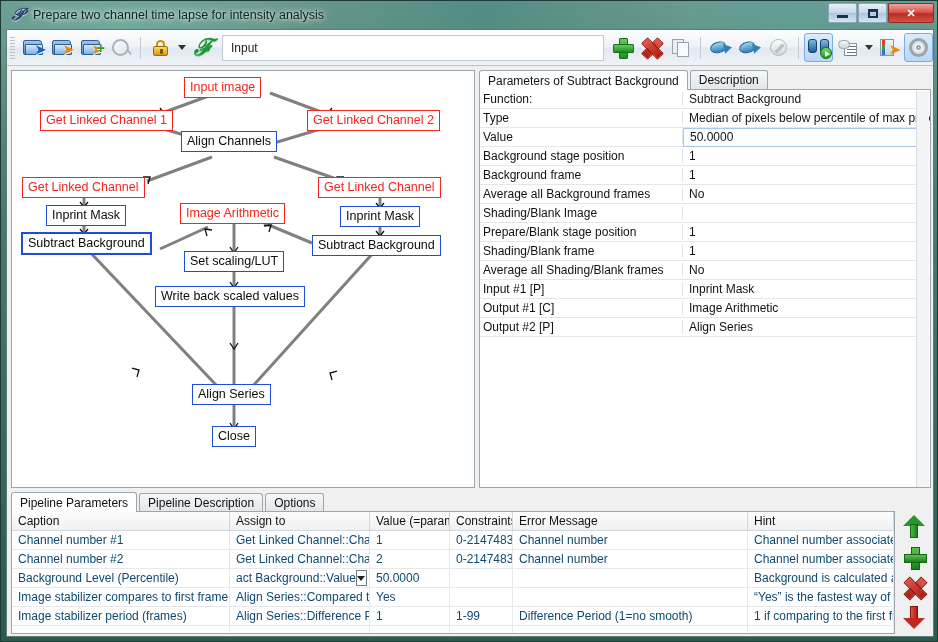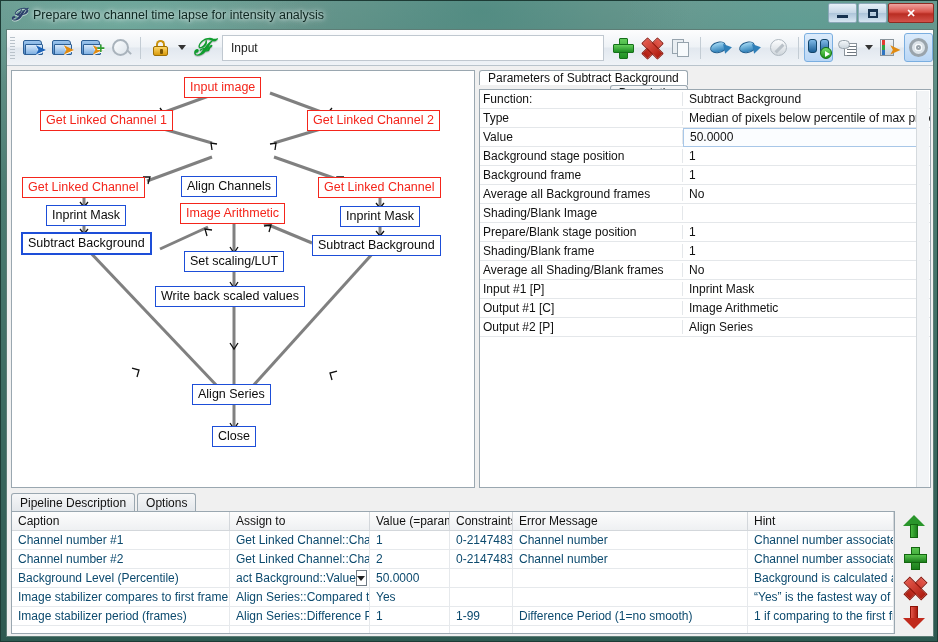--- a/index.html
+++ b/index.html
@@ -159,21 +159,21 @@
     font-size:12.5px;color:#0b0b0b;white-space:nowrap;
     padding:2px 5px 3px 5px;line-height:14px;
   }
   .node.red{ border-color:#f4251b; color:#f4251b; }
   .node.bold{ border-width:2px; }
   svg#edges{position:absolute;left:0;top:0;width:464px;height:418px;}
   
   #params{
     position:absolute;left:472px;top:40px;width:452px;height:418px;
   }
-  .tabrow{ position:absolute;left:0;top:0;height:20px;display:flex;align-items:flex-end;flex-direction:column; }
+  .tabrow{ position:absolute;left:0;top:0;height:20px;display:flex;align-items:flex-start; }
   .tab{
     height:19px;padding:0 8px;display:flex;align-items:center;font-size:12px;color:#111;
     border:1px solid #9aa7b0;border-bottom:none;border-radius:3px 3px 0 0;
     background:linear-gradient(180deg,#f6f7f8,#e2e6ea);margin-right:2px;
   }
   .tab.active{ background:#ffffff; height:20px; position:relative; z-index:3;}
   #ptable{
     position:absolute;left:0;top:19px;width:452px;height:399px;background:#fff;
     border:1px solid #9aa7b0; overflow:hidden;
   }
@@ -401,21 +401,21 @@
           <path d="M218 272 l4 6 l4 -6"></path>
           <path d="M120 297 l7 2 l-2 7"></path>
           <path d="M325 300 l-7 2 l2 7"></path>
           <path d="M218 352 l4 6 l4 -6"></path>
         </g>
       </svg>
       <div id="nodes-host">
           <div class="node red" style="left: 172px; top: 6px;">Input image</div>
           <div class="node red" style="left: 28px; top: 39px;">Get Linked Channel 1</div>
           <div class="node red" style="left: 295px; top: 39px;">Get Linked Channel 2</div>
-          <div class="node" style="left: 169px; top: 60px; margin-top: 45px;">Align Channels</div>
+          <div class="node" style="left: 169px; top: 60px;">Align Channels</div>
           <div class="node red" style="left: 10px; top: 106px;">Get Linked Channel</div>
           <div class="node red" style="left: 306px; top: 106px;">Get Linked Channel</div>
           <div class="node" style="left: 34px; top: 134px;">Inprint Mask</div>
           <div class="node red" style="left: 168px; top: 132px;">Image Arithmetic</div>
           <div class="node" style="left: 328px; top: 135px;">Inprint Mask</div>
           <div class="node bold" style="left: 9px; top: 161px;">Subtract Background</div>
           <div class="node" style="left: 300px; top: 164px;">Subtract Background</div>
           <div class="node" style="left: 172px; top: 180px;">Set scaling/LUT</div>
           <div class="node" style="left: 143px; top: 215px;">Write back scaled values</div>
           <div class="node" style="left: 180px; top: 313px;">Align Series</div>
@@ -482,20 +482,21 @@
               <div class="pkey">Output #2 [P]</div>
               <div class="pval">Align Series</div>
             </div>
           </div>
         <div id="vscroll"></div>
       </div>
     </div>
 
     <div id="bottom">
       <div id="btabrow">
+          <div class="tab active">Pipeline Parameters</div>
           <div class="tab">Pipeline Description</div>
           <div class="tab">Options</div>
         </div>
       <div id="bgrid">
         <div class="hrow" id="bhdr">
             <div class="hcell c0">Caption</div>
             <div class="hcell c1">Assign to</div>
             <div class="hcell c2">Value (=param)</div>
             <div class="hcell c3">Constraints</div>
             <div class="hcell c4">Error Message</div>

